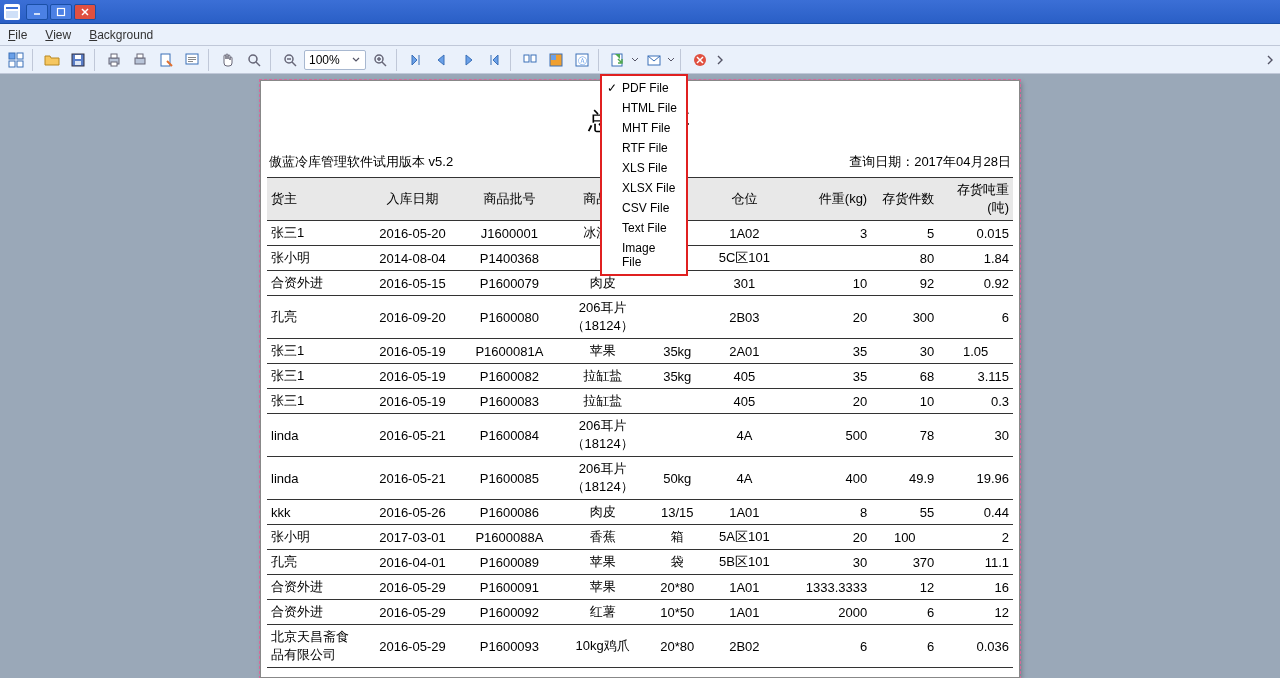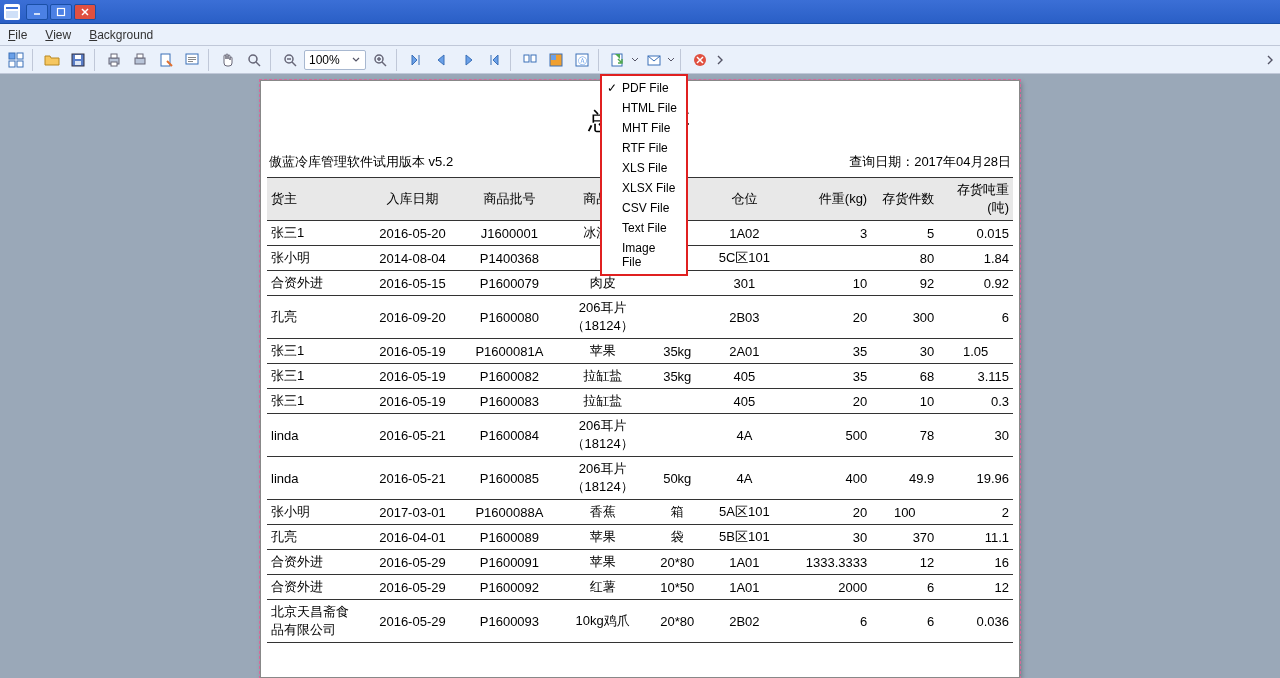--- a/index.html
+++ b/index.html
@@ -369,20 +369,31 @@
               <td>2016-05-21</td>
               <td>P1600085</td>
               <td>206耳片（18124）</td>
               <td>50kg</td>
               <td>4A</td>
               <td style="text-align: right;">400</td>
               <td style="text-align: right;">49.9</td>
               <td style="text-align: right;">19.96</td>
             </tr>
             <tr>
+              <td style="text-align: left;">kkk</td>
+              <td>2016-05-26</td>
+              <td>P1600086</td>
+              <td>肉皮</td>
+              <td>13/15</td>
+              <td>1A01</td>
+              <td style="text-align: right;">8</td>
+              <td style="text-align: right;">55</td>
+              <td style="text-align: right;">0.44</td>
+            </tr>
+            <tr>
               <td style="text-align: left;">张小明</td>
               <td>2017-03-01</td>
               <td>P1600088A</td>
               <td>香蕉</td>
               <td>箱</td>
               <td>5A区101</td>
               <td style="text-align: right;">20</td>
               <td style="">100</td>
               <td style="text-align: right;">2</td>
             </tr>

